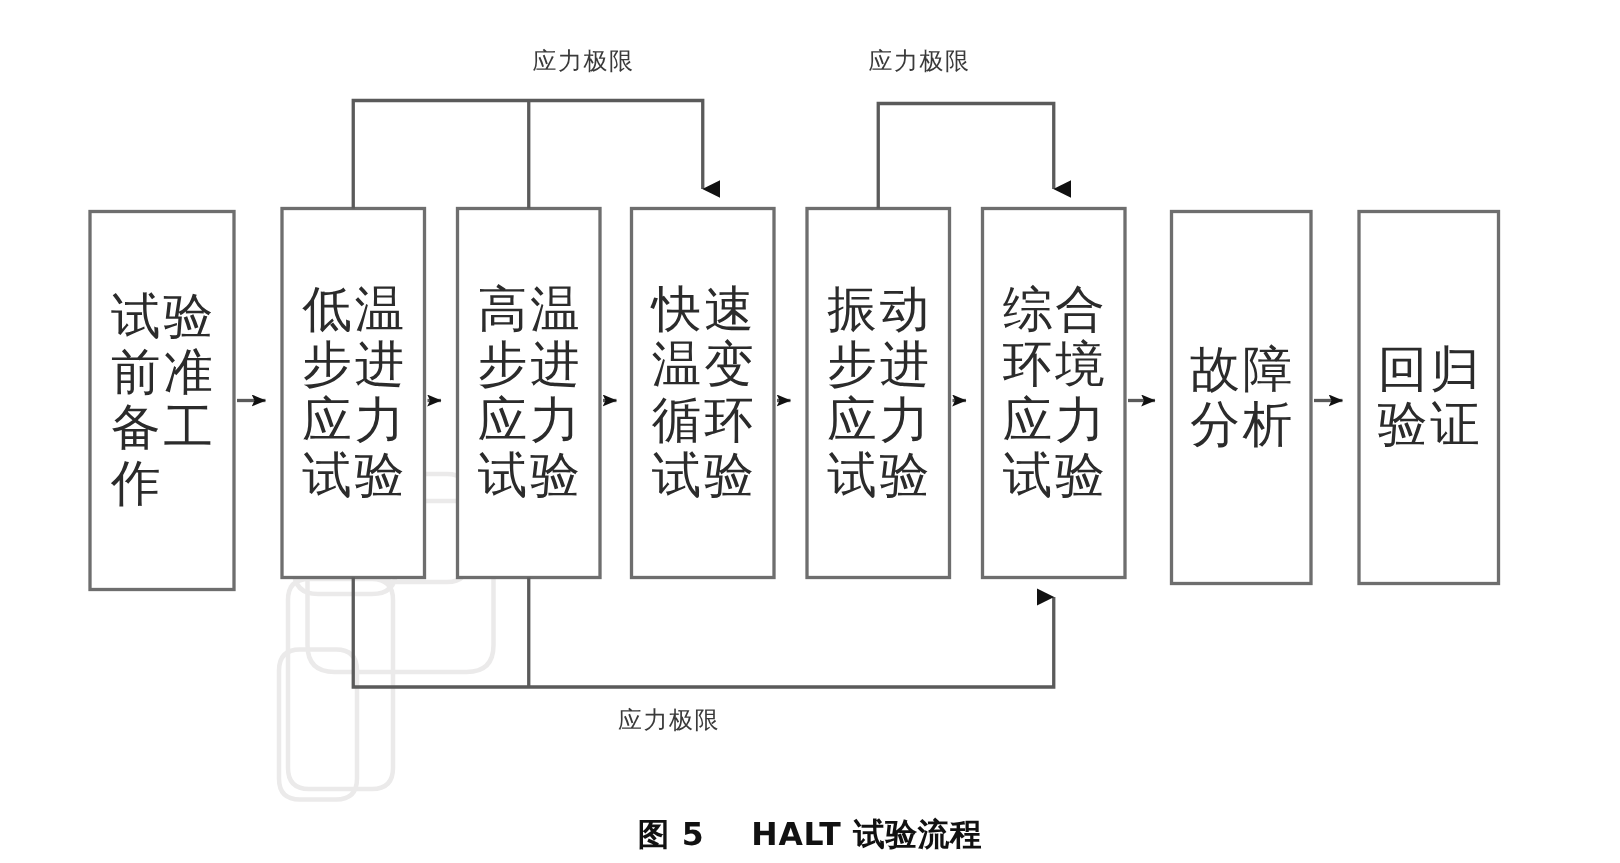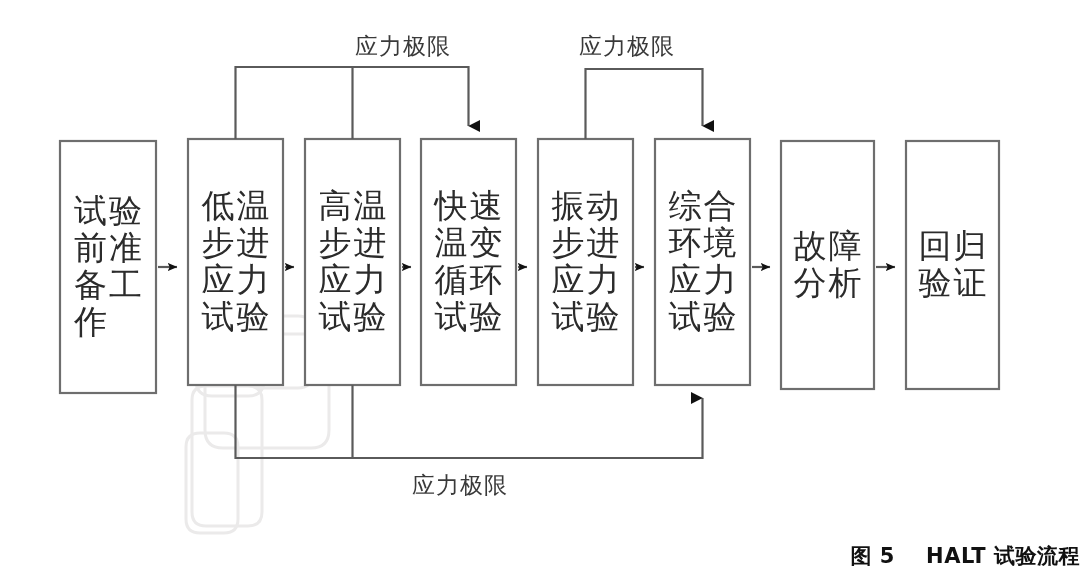--- a/index.html
+++ b/index.html
@@ -60,29 +60,29 @@
     font-size: 33px;
     line-height: 1.12;
     letter-spacing: 0px;
     white-space: nowrap;
   }
   .node-grid.cols-2 { grid-template-columns: repeat(2, auto); column-gap: 2px; }
   .loop-label {
     position: absolute;
     color: #3a3a3a;
     font-family: Liberation Sans, sans-serif;
-    font-size: 23px;
+    font-size: 16px;
     letter-spacing: 1px;
     white-space: nowrap;
   }
   .caption {
     position: absolute;
     left: 0;
     right: 0;
-    text-align: right;
+    text-align: center;
     color: #111111;
     font-family: "DejaVu Sans", "Liberation Sans", sans-serif;
     font-size: 21px;
     font-weight: bold;
     letter-spacing: 0.5px;
     white-space: pre;
   }
 </style>
 </head>
 <body>

